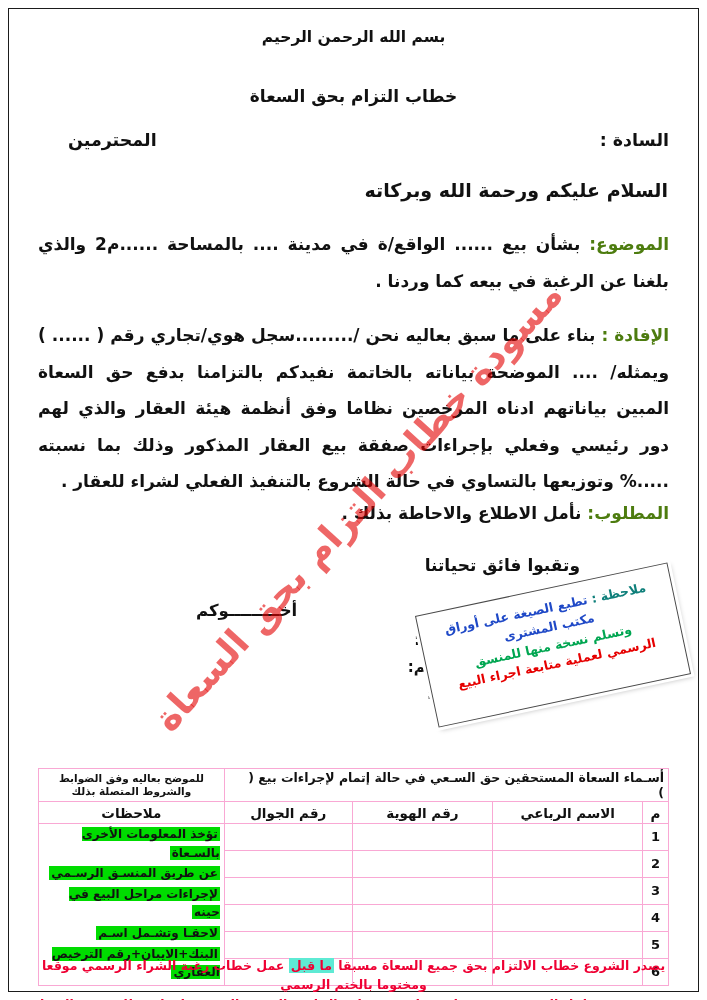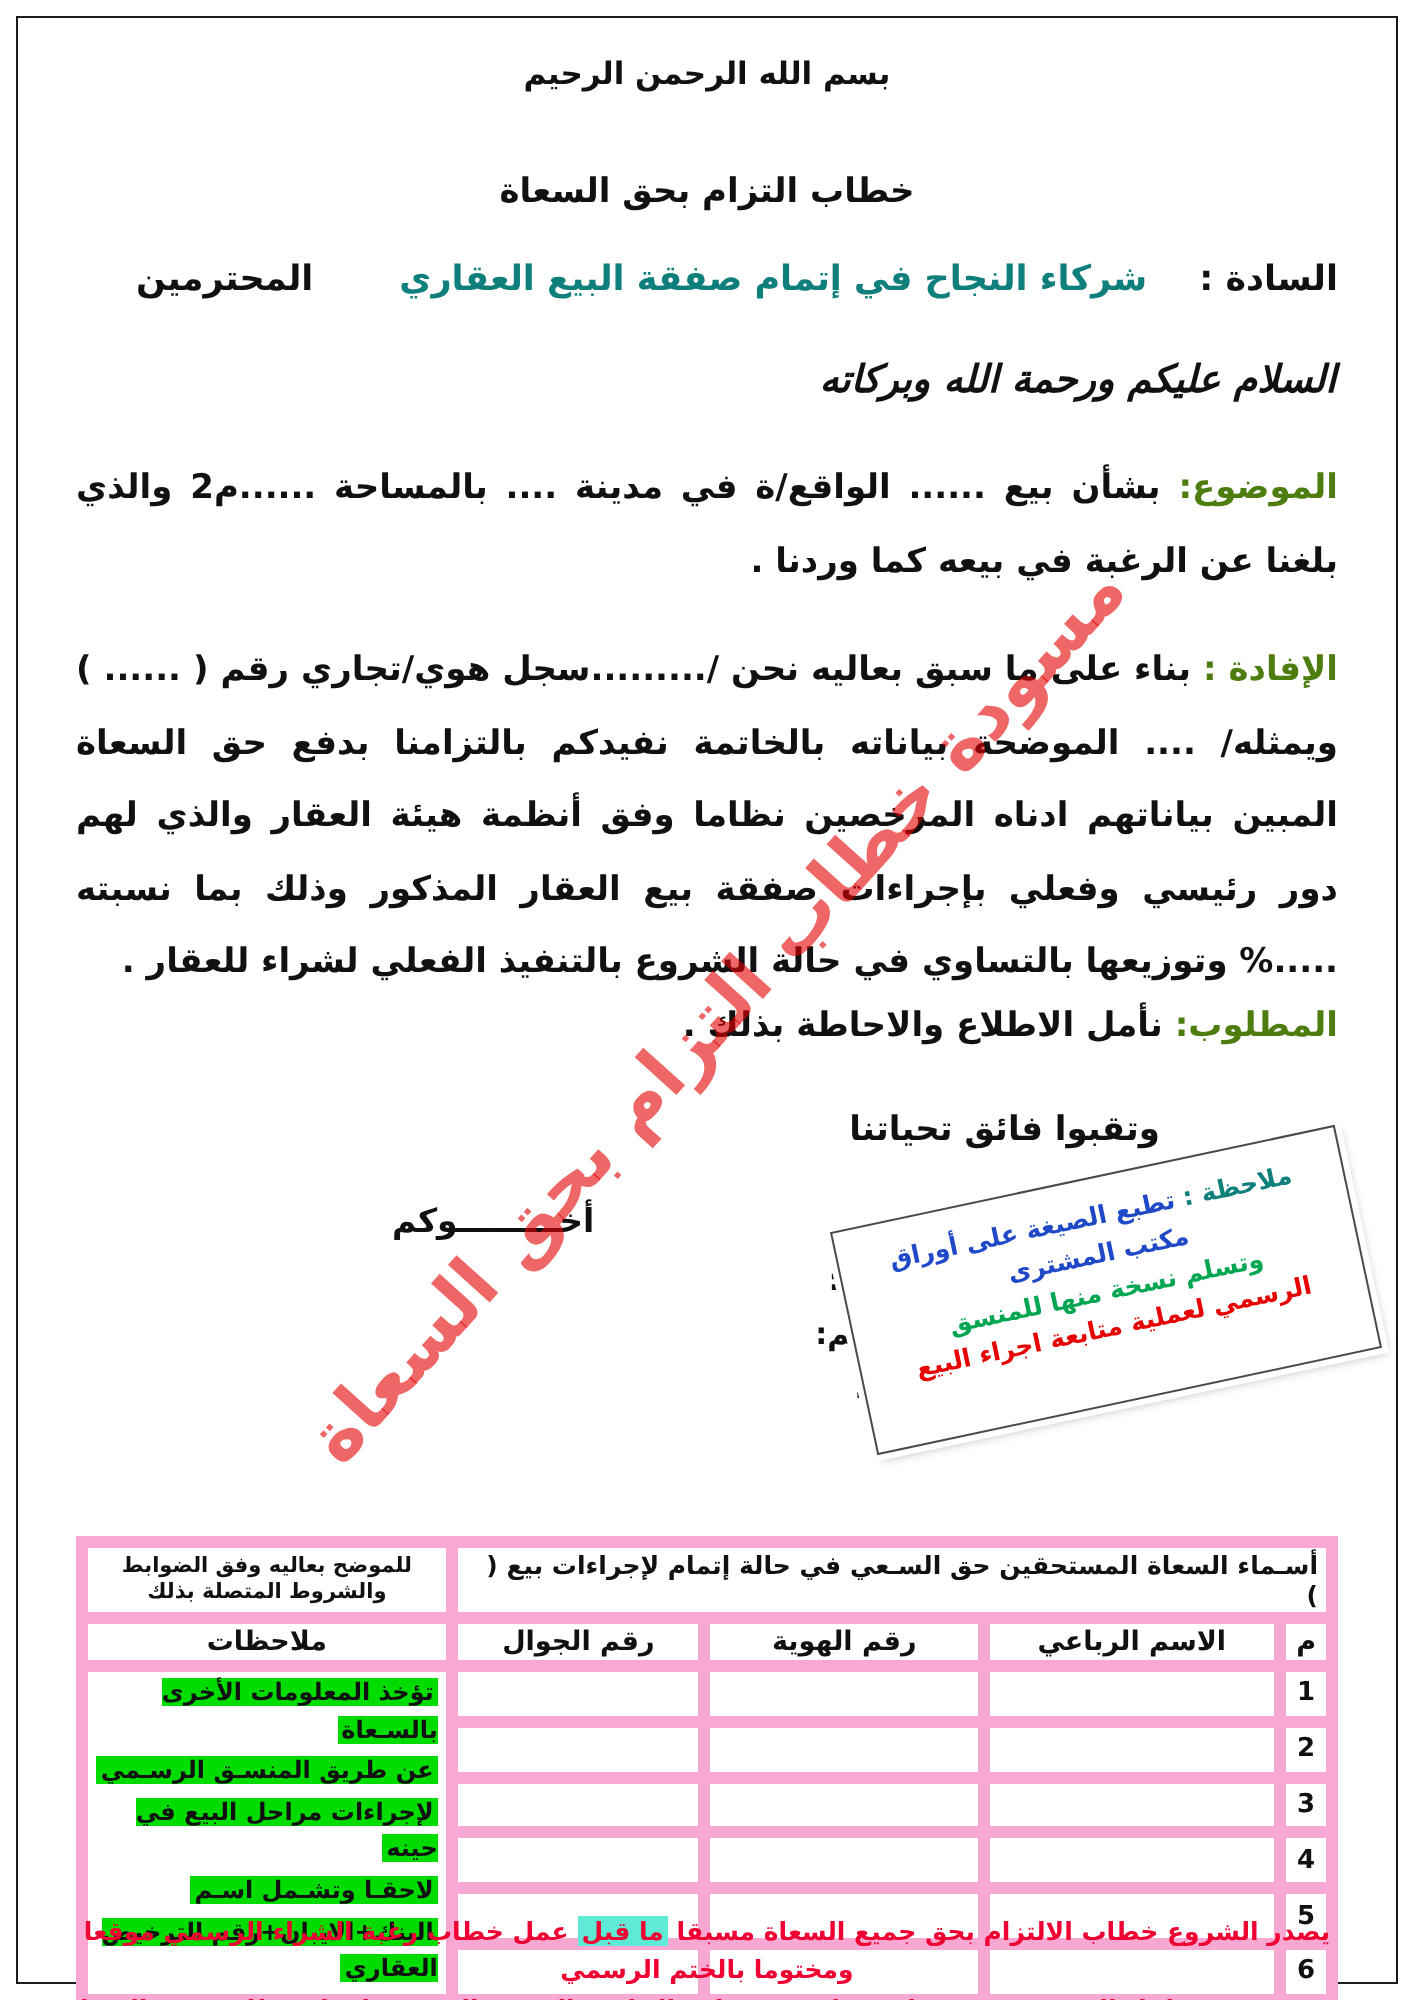--- a/index.html
+++ b/index.html
@@ -10,21 +10,21 @@
   .frame { position:absolute; inset:8px; border:1.5px solid #1b1b1b; pointer-events:none; }
   .abs { position:absolute; }
   .red  { color:#4d7c0f; }
   .teal { color:#0e7f7a; }
 
   #basmala   { top:28px;  left:0; right:0; text-align:center; font-size:15.5px; }
   #title     { top:86px;  left:0; right:0; text-align:center; font-size:17px; }
   #addressee { top:130px; right:38px; left:38px; display:flex; align-items:baseline;
                gap:26px; font-size:17.5px; }
   #addressee .honorific { margin-right:auto; margin-left:30px; }
-  #greeting  { top:179px; right:39px; font-size:19px;font-style:italic; }
+  #greeting  { top:179px; right:39px; font-size:19px; }
   #subject   { top:226px; right:38px; left:38px; text-align:justify; font-size:17px; line-height:2.15; }
   #statement { top:317px; right:38px; left:38px; text-align:justify; font-size:17px; line-height:2.15; }
   #request   { top:503px; right:38px; font-size:17px; }
   #closing   { top:555px; right:127px; font-size:17px; }
   #signoff   { top:601px; left:196px; font-size:16.5px; }
   #sig-fields{ top:627px; right:208px; text-align:right; font-size:15px; line-height:27px; }
   #date-line { top:716px; left:100px; width:322px; font-size:14.5px; white-space:pre; text-align:right; }
 
   #note-box  { top:588px; left:424px; width:258px; height:114px; transform:rotate(-12deg);
                border:1.5px solid #4a4a4a; background:#fff; padding:10px 8px 6px;
@@ -34,21 +34,21 @@
   .nb-teal  { color:#0e7f7a; }
   .nb-green { color:#00a651; }
   .nb-red   { color:#e60000; }
 
   #watermark { top:472px; left:93px; width:554px; transform:rotate(-48deg); transform-origin:center;
                font-size:37px; color:rgba(226,0,0,0.60); text-align:center; white-space:nowrap;
                z-index:5; pointer-events:none; }
 
   #saea-table { position:absolute; top:768px; right:38px; width:631px; border-collapse:collapse;
                 font-size:13px; background:#fff; }
-  #saea-table td, #saea-table th { border:6px solid #f9a8d4; padding:1px 4px; }
+  #saea-table td, #saea-table th { border:1px solid #f9a8d4; padding:1px 4px; }
   #saea-table th { font-size:13.5px; height:22px; text-align:center; }
   .cap-r { font-size:12.5px; text-align:right; white-space:pre-wrap; }
   .cap-l { font-size:10.5px; text-align:center; line-height:1.25; padding:1px 2px; }
   td.num { text-align:center; height:21px; }
   td.blank { height:21px; }
   td.notes-cell { vertical-align:top; padding:4px 3px; }
   .note-line { display:block; text-align:right; margin-bottom:2px; font-size:12px; line-height:1.55; }
   .note-line span { background:#00dc00; padding:0 2px; }
 
   #footer { position:absolute; top:956px; left:24px; right:24px; text-align:center;
@@ -59,21 +59,20 @@
 <body>
 
 <div class="page">
   <div class="frame"></div>
 
   <div class="abs" id="title">خطاب التزام بحق السعاة</div>
   <div class="abs" id="basmala">بسم الله الرحمن الرحيم</div>
 
   <div class="abs" id="addressee">
     <span>السادة :</span>
-    <span class="teal">شركاء النجاح في إتمام صفقة البيع العقاري</span>
     <span class="honorific">المحترمين</span>
   </div>
 
   <div class="abs" id="greeting">السلام عليكم ورحمة الله وبركاته</div>
 
   <div class="abs" id="subject"><span class="red">الموضوع:</span><span> بشأن بيع ...... الواقع/ة في مدينة .... بالمساحة ......م2 والذي بلغنا عن الرغبة في بيعه كما وردنا .</span></div>
 
   <div class="abs" id="statement"><span class="red">الإفادة :</span><span> بناء على  ما سبق بعاليه نحن /.........سجل هوي/تجاري رقم ( ...... ) ويمثله/ .... الموضحة بياناته بالخاتمة نفيدكم بالتزامنا بدفع حق السعاة المبين بياناتهم ادناه المرخصين نظاما وفق أنظمة هيئة العقار والذي لهم دور رئيسي وفعلي بإجراءات صفقة بيع العقار المذكور وذلك بما نسبته .....% وتوزيعها بالتساوي في حالة الشروع بالتنفيذ الفعلي لشراء للعقار .</span></div>
 
   <div class="abs" id="request"><span class="red">المطلوب:</span><span> نأمل الاطلاع والاحاطة بذلك .</span></div>

